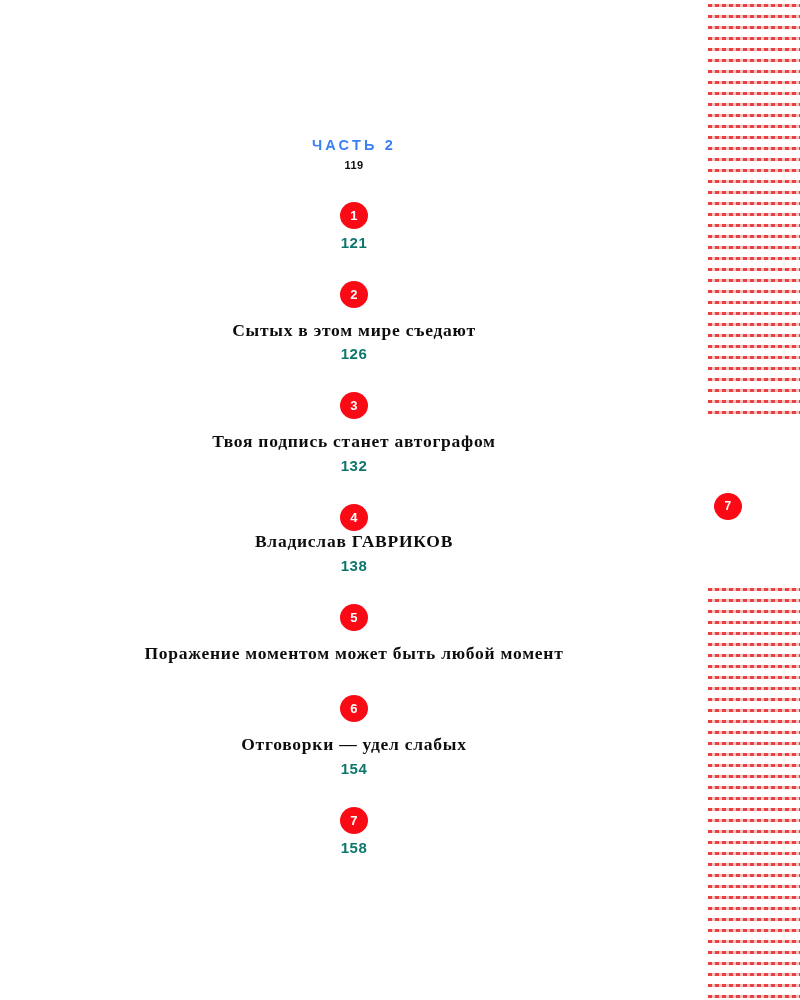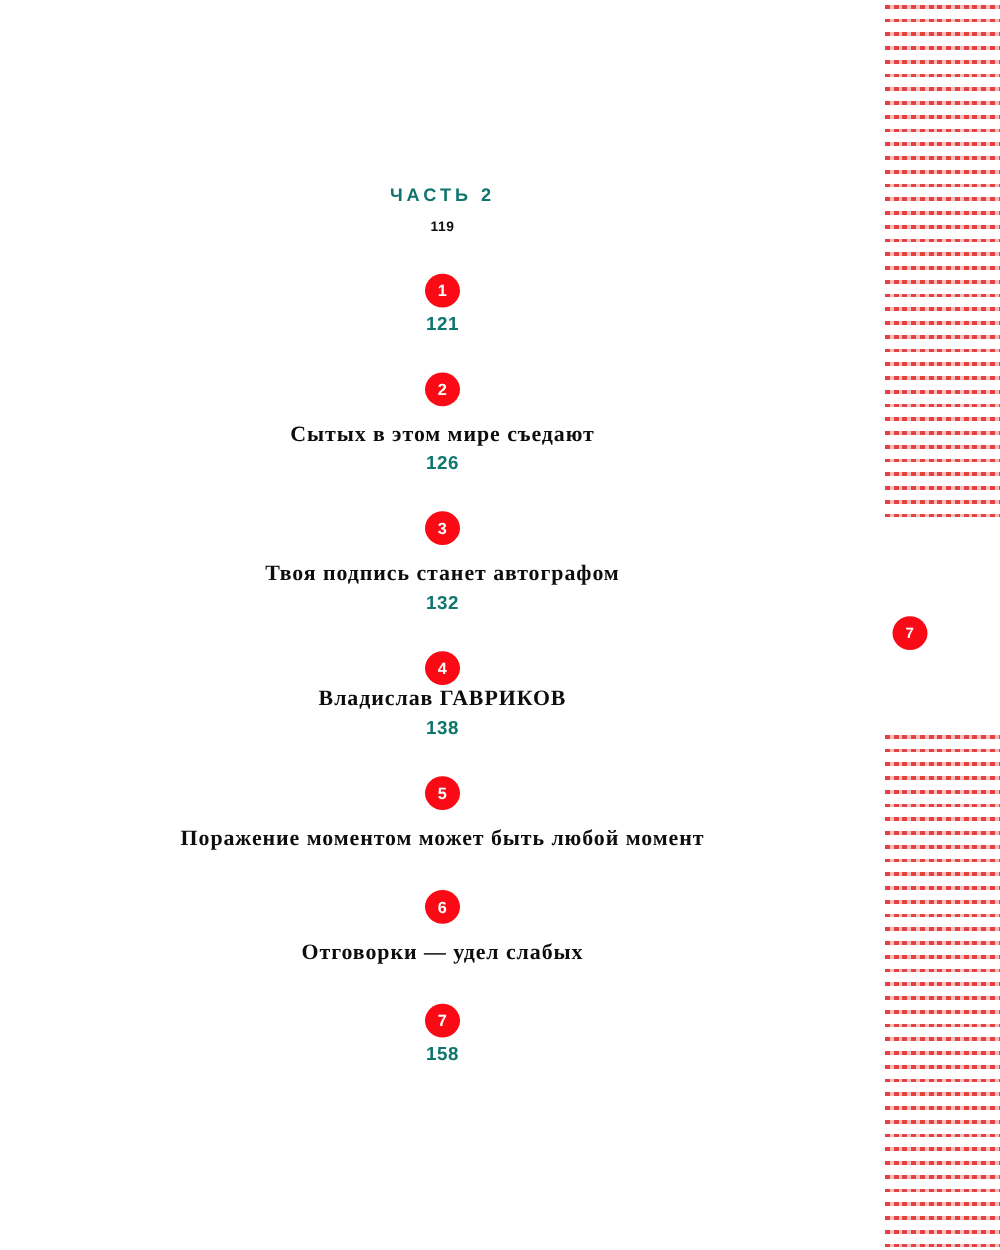--- a/index.html
+++ b/index.html
@@ -86,23 +86,23 @@
     box-sizing: border-box;
     text-align: center;
   }
 
   #part-title {
     font-family: "Liberation Sans", "DejaVu Sans", sans-serif;
     font-weight: bold;
     font-size: 14.5px;
     letter-spacing: 3.2px;
     text-transform: uppercase;
-    color: #0f766e;
+    color: #3b82f6;
     line-height: 1.0;
-    margin: 12px;
+    margin: 0;
   }
   #part-page {
     font-family: "Liberation Sans", "DejaVu Sans", sans-serif;
     font-weight: bold;
     font-size: 11px;
     letter-spacing: 0.5px;
     color: #0d0d0d;
     margin: 7px 0 0 0;
     line-height: 1.0;
   }
@@ -201,20 +201,21 @@
   <div class="chapter">
     <div class="chapter-badge">5</div>
     <div class="chapter-title">Поражение моментом может быть любой момент</div>
 
   </div>
 
   <div class="chapter">
     <div class="chapter-badge">6</div>
     <div class="chapter-title">Отговорки — удел слабых</div>
 
+    <div class="chapter-page">154</div>
   </div>
 
   <div class="chapter">
     <div class="chapter-badge">7</div>
 
     <div class="chapter-page">158</div>
   </div>
 </div>
 
 </div>

